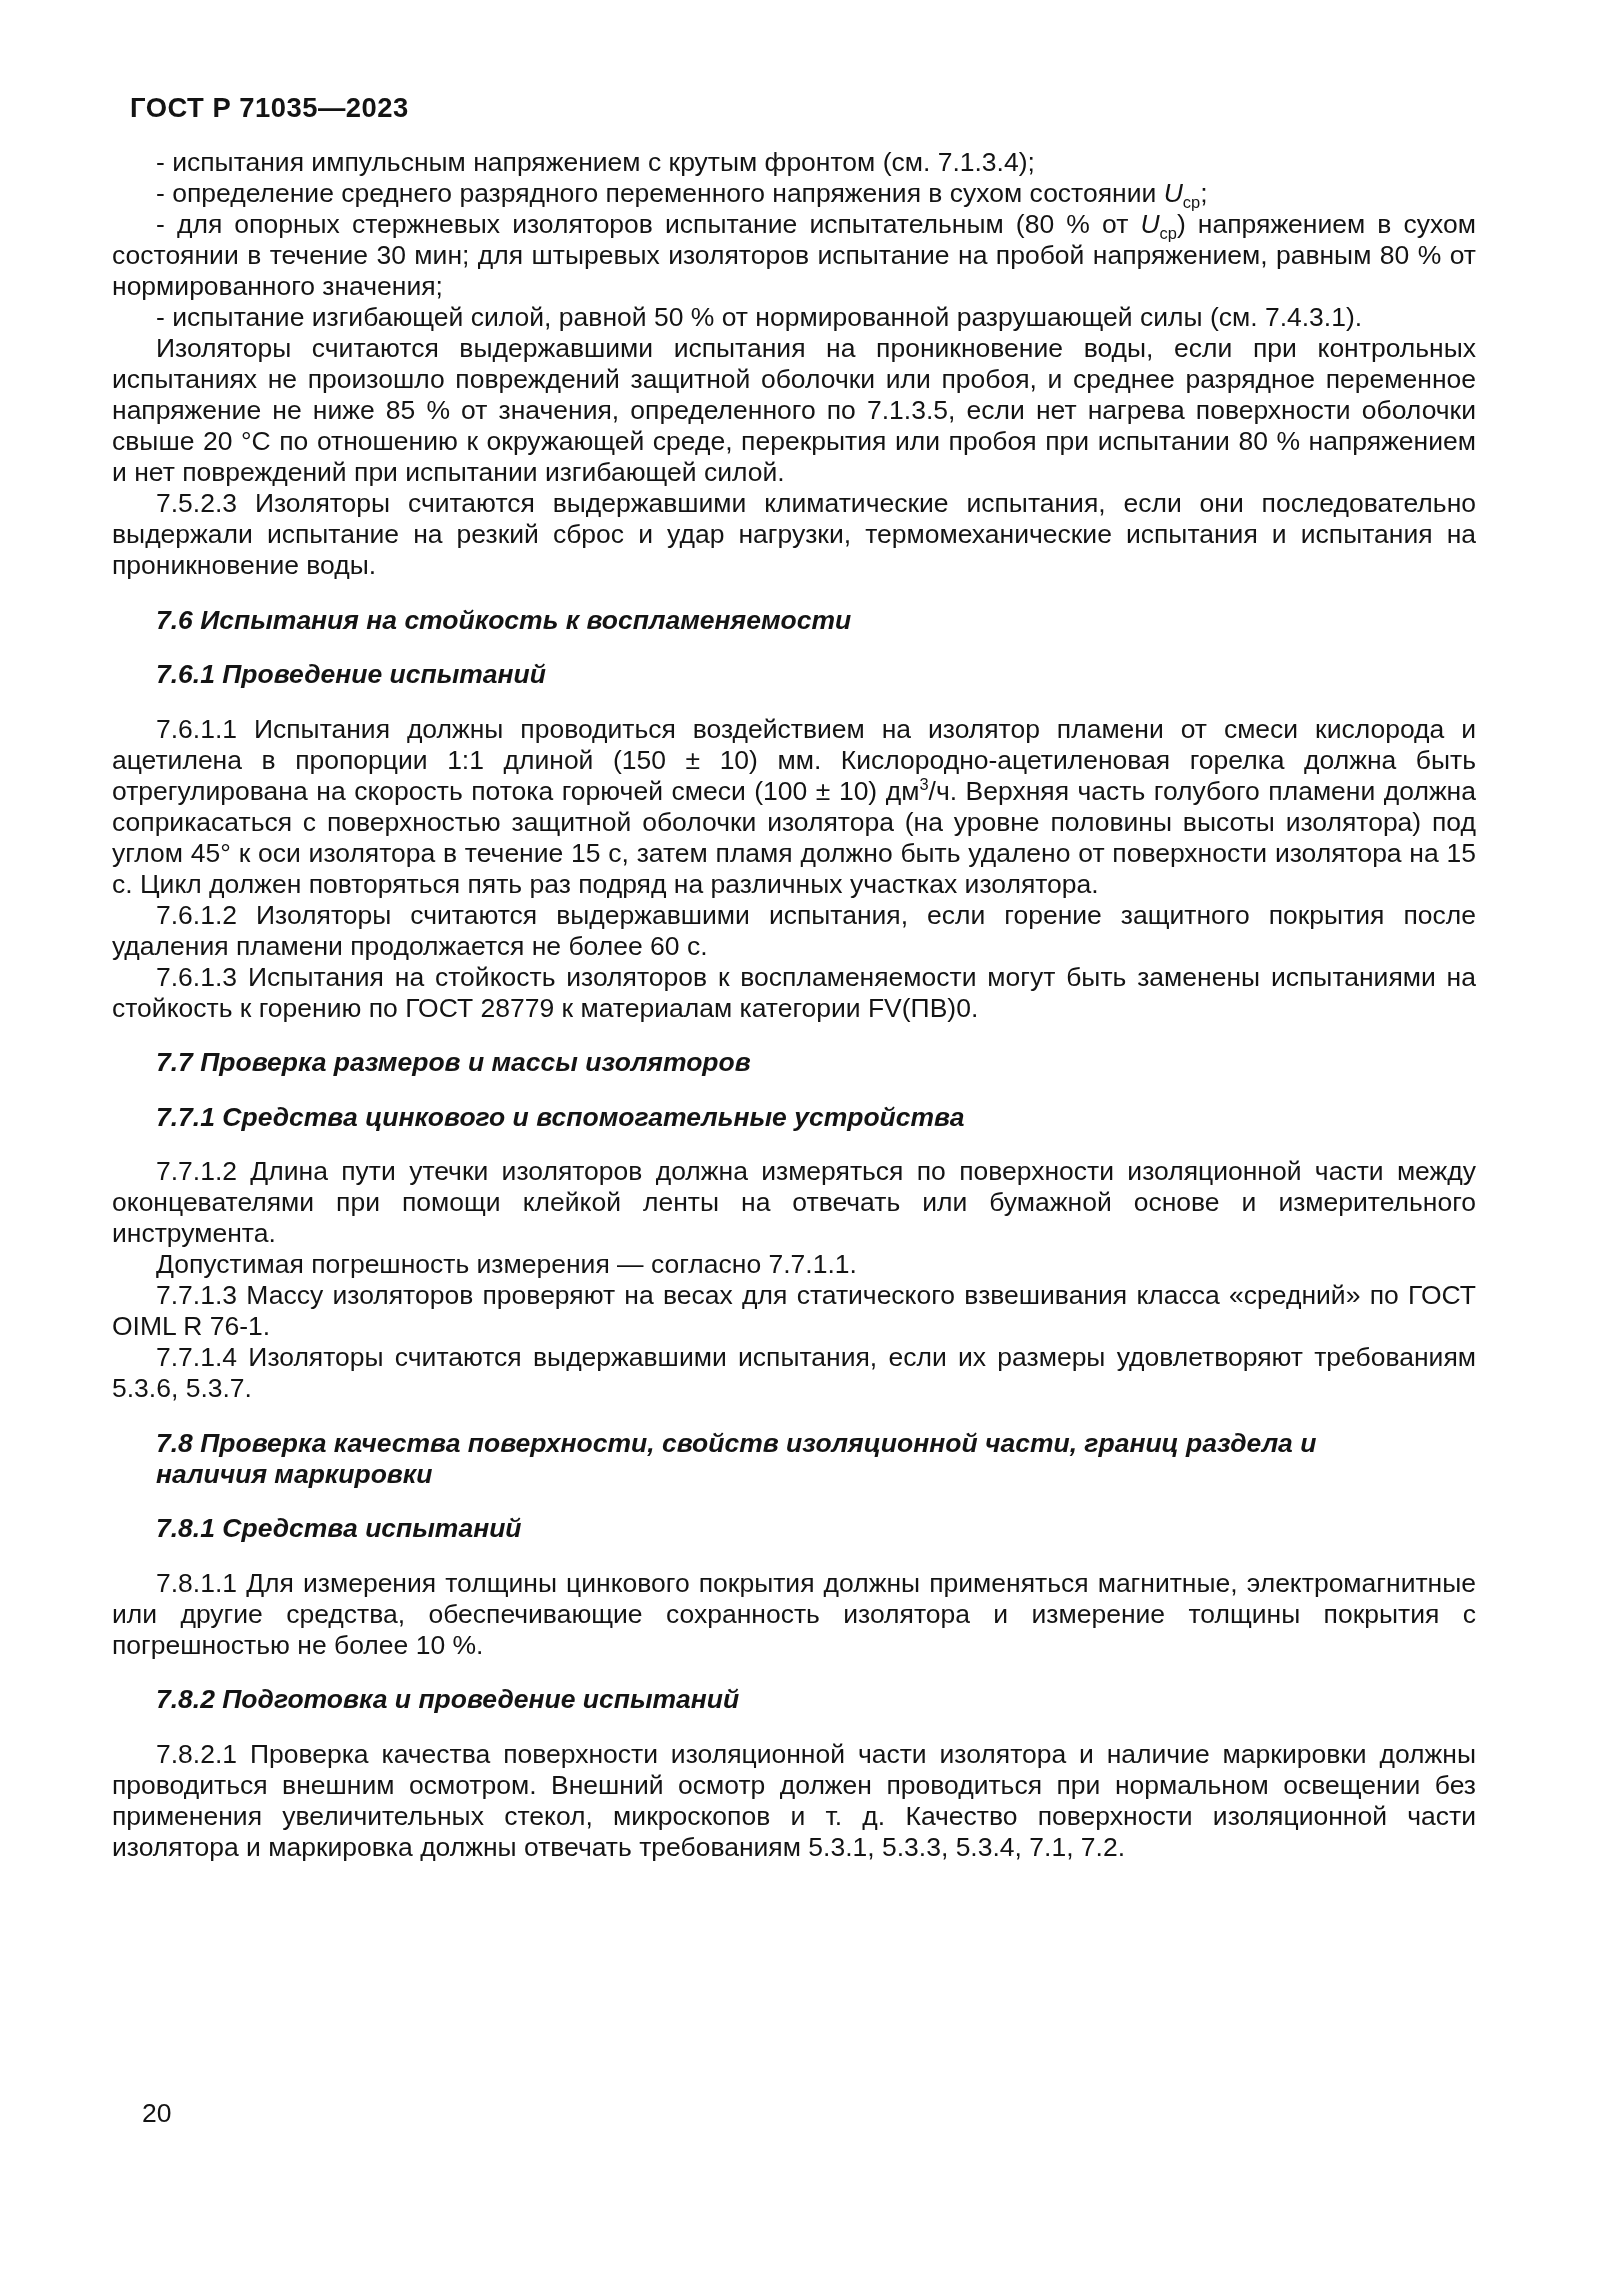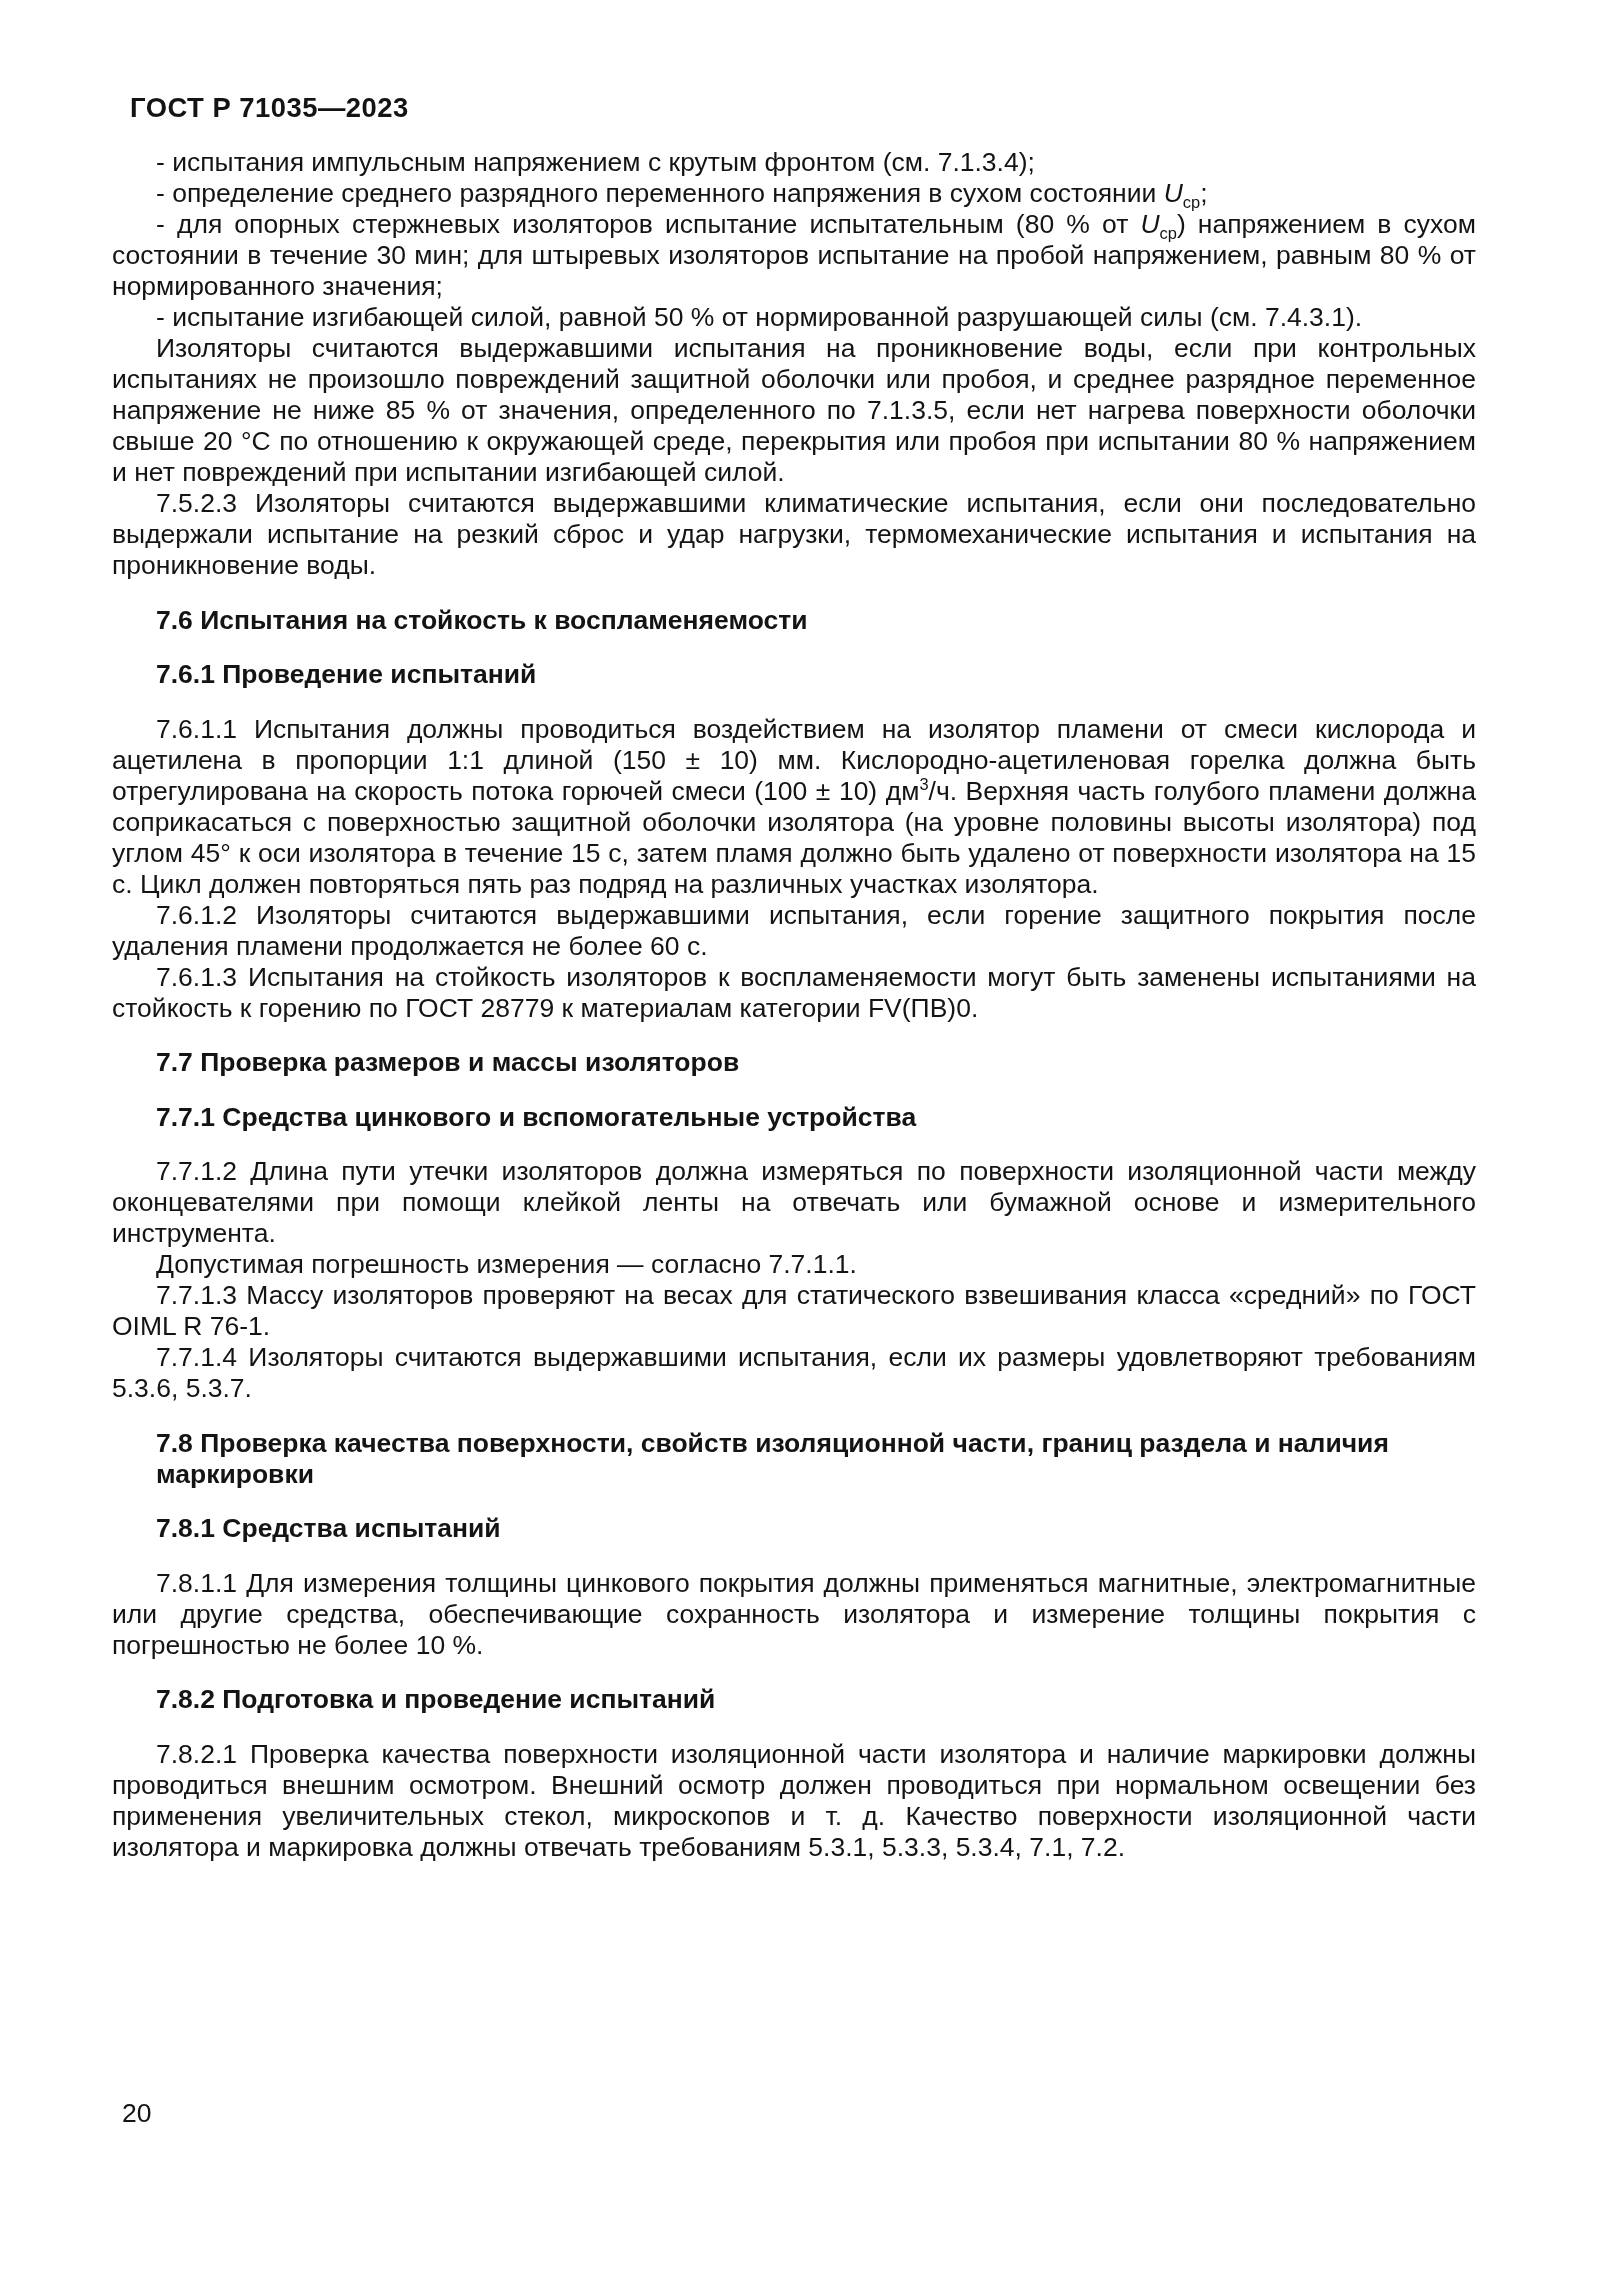--- a/index.html
+++ b/index.html
@@ -36,35 +36,36 @@
   .block { margin: 0; }
   .paragraph, .list-item {
     text-align: justify;
     text-indent: 44px;
   }
   .heading {
     font-weight: 700;
     margin: 23.5px 44px 23.5px 44px;
     text-align: left;
     text-indent: 0;
+    font-style: italic;
   }
   .run-sub {
     font-size: 0.62em;
     vertical-align: sub;
     line-height: 0;
   }
   .run-sup {
     font-size: 0.62em;
     vertical-align: super;
     line-height: 0;
   }
   .run-italic { font-style: italic; }
   .page-number {
     position: absolute;
-    left: 122px;
+    left: 142px;
     top: 2098px;
     font-size: 26.5px;
   }
 </style>
 </head>
 <body>
 
 <div class="page">
   <div class="running-header">ГОСТ Р 71035—2023</div>
 

